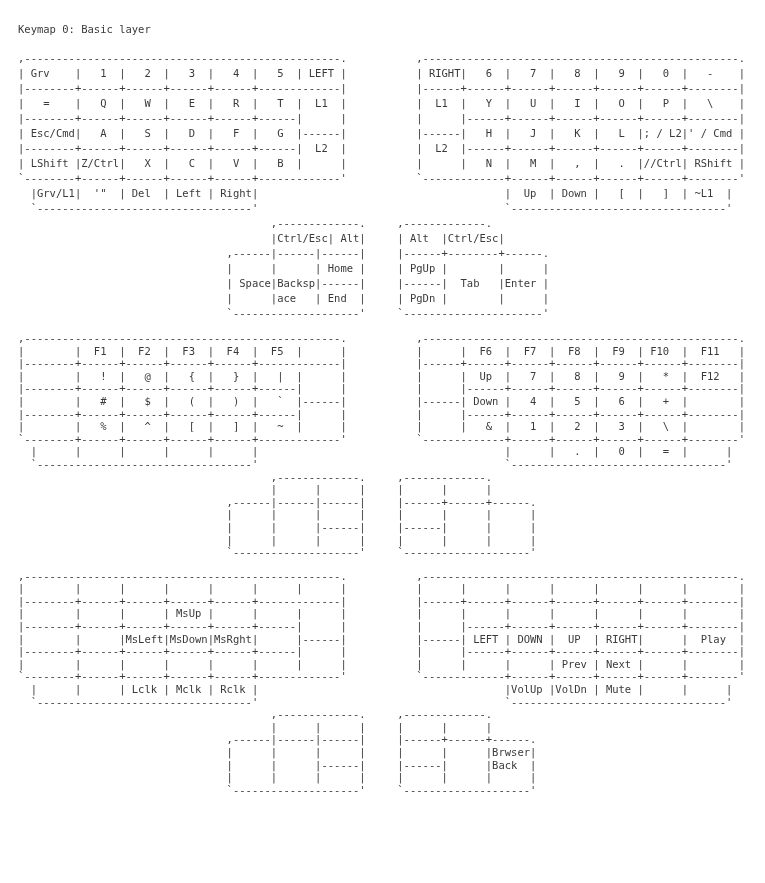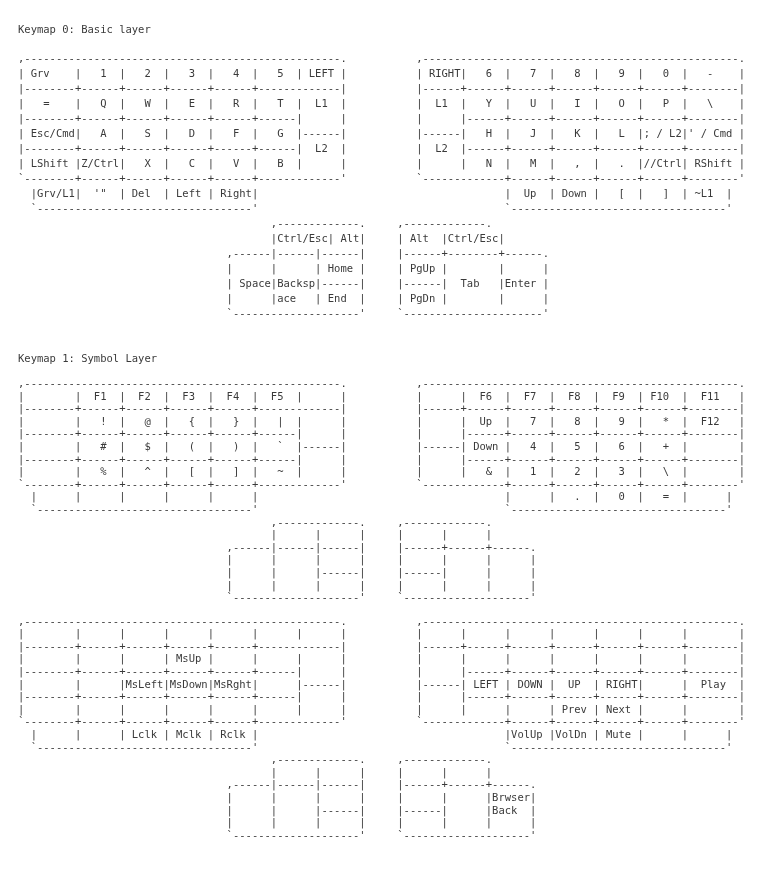--- a/index.html
+++ b/index.html
@@ -50,21 +50,20 @@
                                         ,-------------.     ,-------------.
                                         |Ctrl/Esc| Alt|     | Alt  |Ctrl/Esc|
                                  ,------|------|------|     |------+--------+------.
                                  |      |      | Home |     | PgUp |        |      |
                                  | Space|Backsp|------|     |------|  Tab   |Enter |
                                  |      |ace   | End  |     | PgDn |        |      |
                                  `--------------------'     `----------------------'</pre>
   </section>
 
   <section>
-    <pre class="km-title" id="km1-title">Keymap 1: Symbol Layer</pre>
     <pre class="km-art" id="km1-art">,--------------------------------------------------.           ,--------------------------------------------------.
 |        |  F1  |  F2  |  F3  |  F4  |  F5  |      |           |      |  F6  |  F7  |  F8  |  F9  | F10  |  F11   |
 |--------+------+------+------+------+-------------|           |------+------+------+------+------+------+--------|
 |        |   !  |   @  |   {  |   }  |   |  |      |           |      |  Up  |   7  |   8  |   9  |   *  |  F12   |
 |--------+------+------+------+------+------|      |           |      |------+------+------+------+------+--------|
 |        |   #  |   $  |   (  |   )  |   `  |------|           |------| Down |   4  |   5  |   6  |   +  |        |
 |--------+------+------+------+------+------|      |           |      |------+------+------+------+------+--------|
 |        |   %  |   ^  |   [  |   ]  |   ~  |      |           |      |   &amp;  |   1  |   2  |   3  |   \  |        |
 `--------+------+------+------+------+-------------'           `-------------+------+------+------+------+--------'
   |      |      |      |      |      |                                       |      |   .  |   0  |   =  |      |

